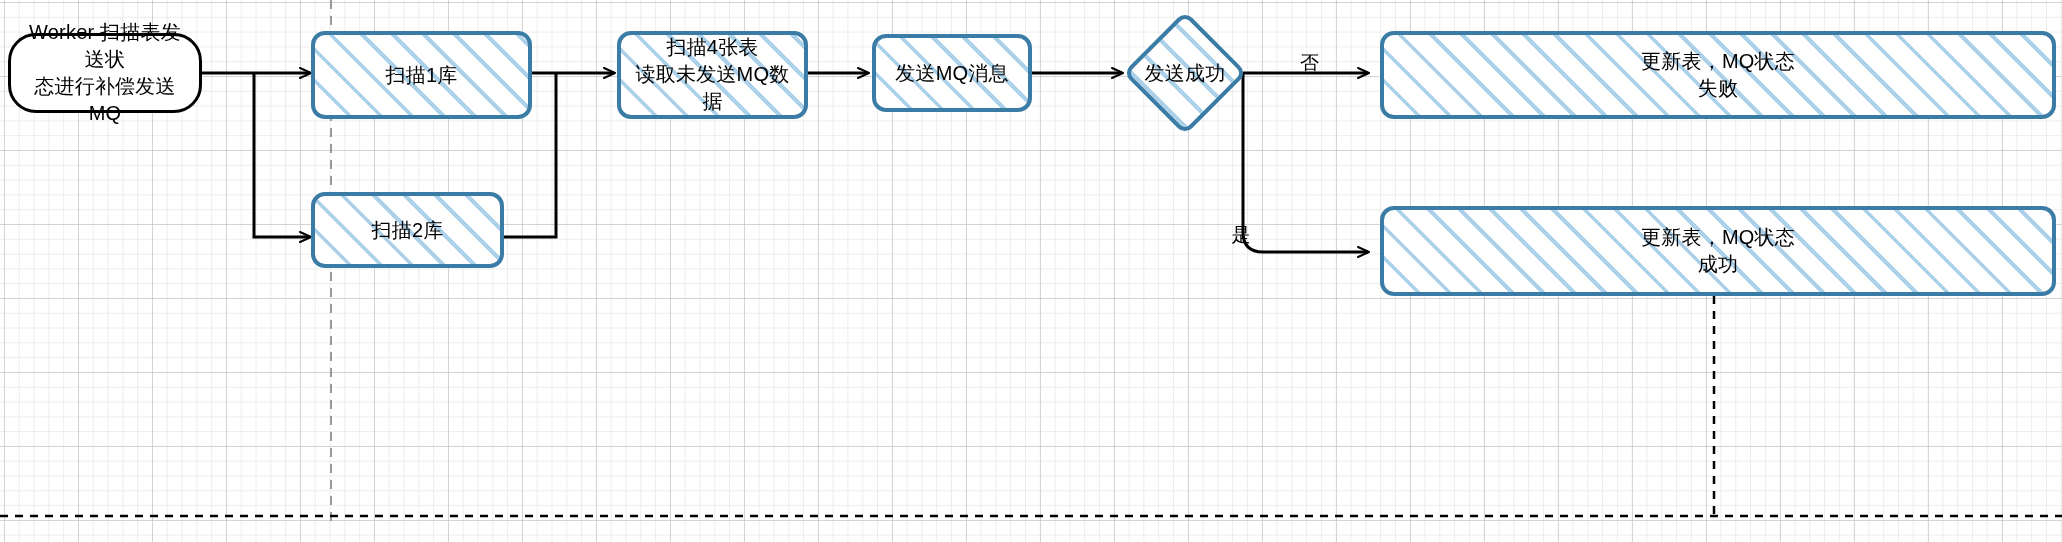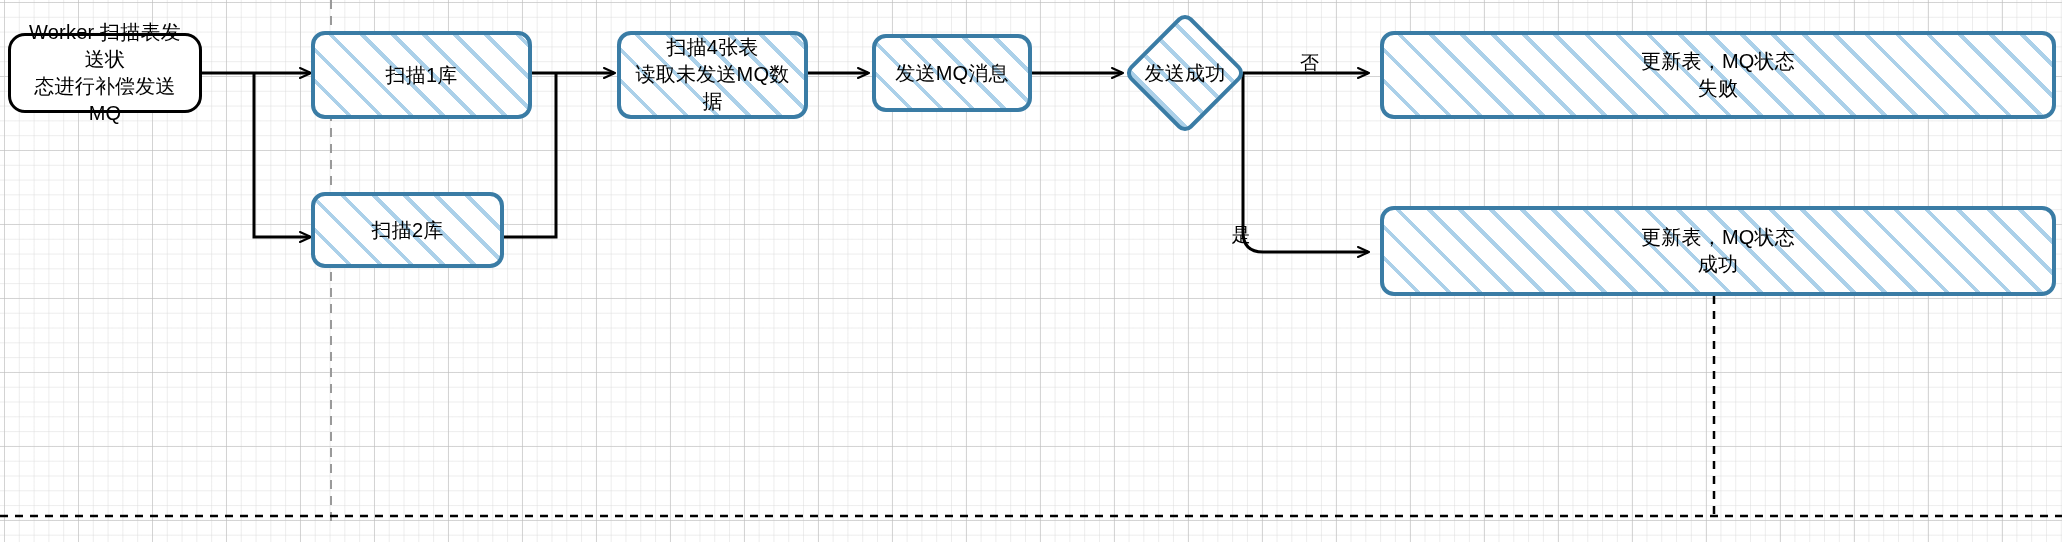--- a/index.html
+++ b/index.html
@@ -49,21 +49,21 @@
   }
   .node .label {
     position: relative;
     z-index: 3;
     white-space: pre-line;
     padding: 0 8px;
   }
   
   .node.start {
     border: 3.5px solid #000000;
-    border-radius: 17px;
+    border-radius: 28px;
     background: #ffffff;
   }
   
   .node.process {
     border: 4px solid #3a7ca5;
     border-radius: 14px;
     background-color: #ffffff;
     background-image: repeating-linear-gradient(
       45deg,
       rgba(167,206,232,0.95) 0px,

